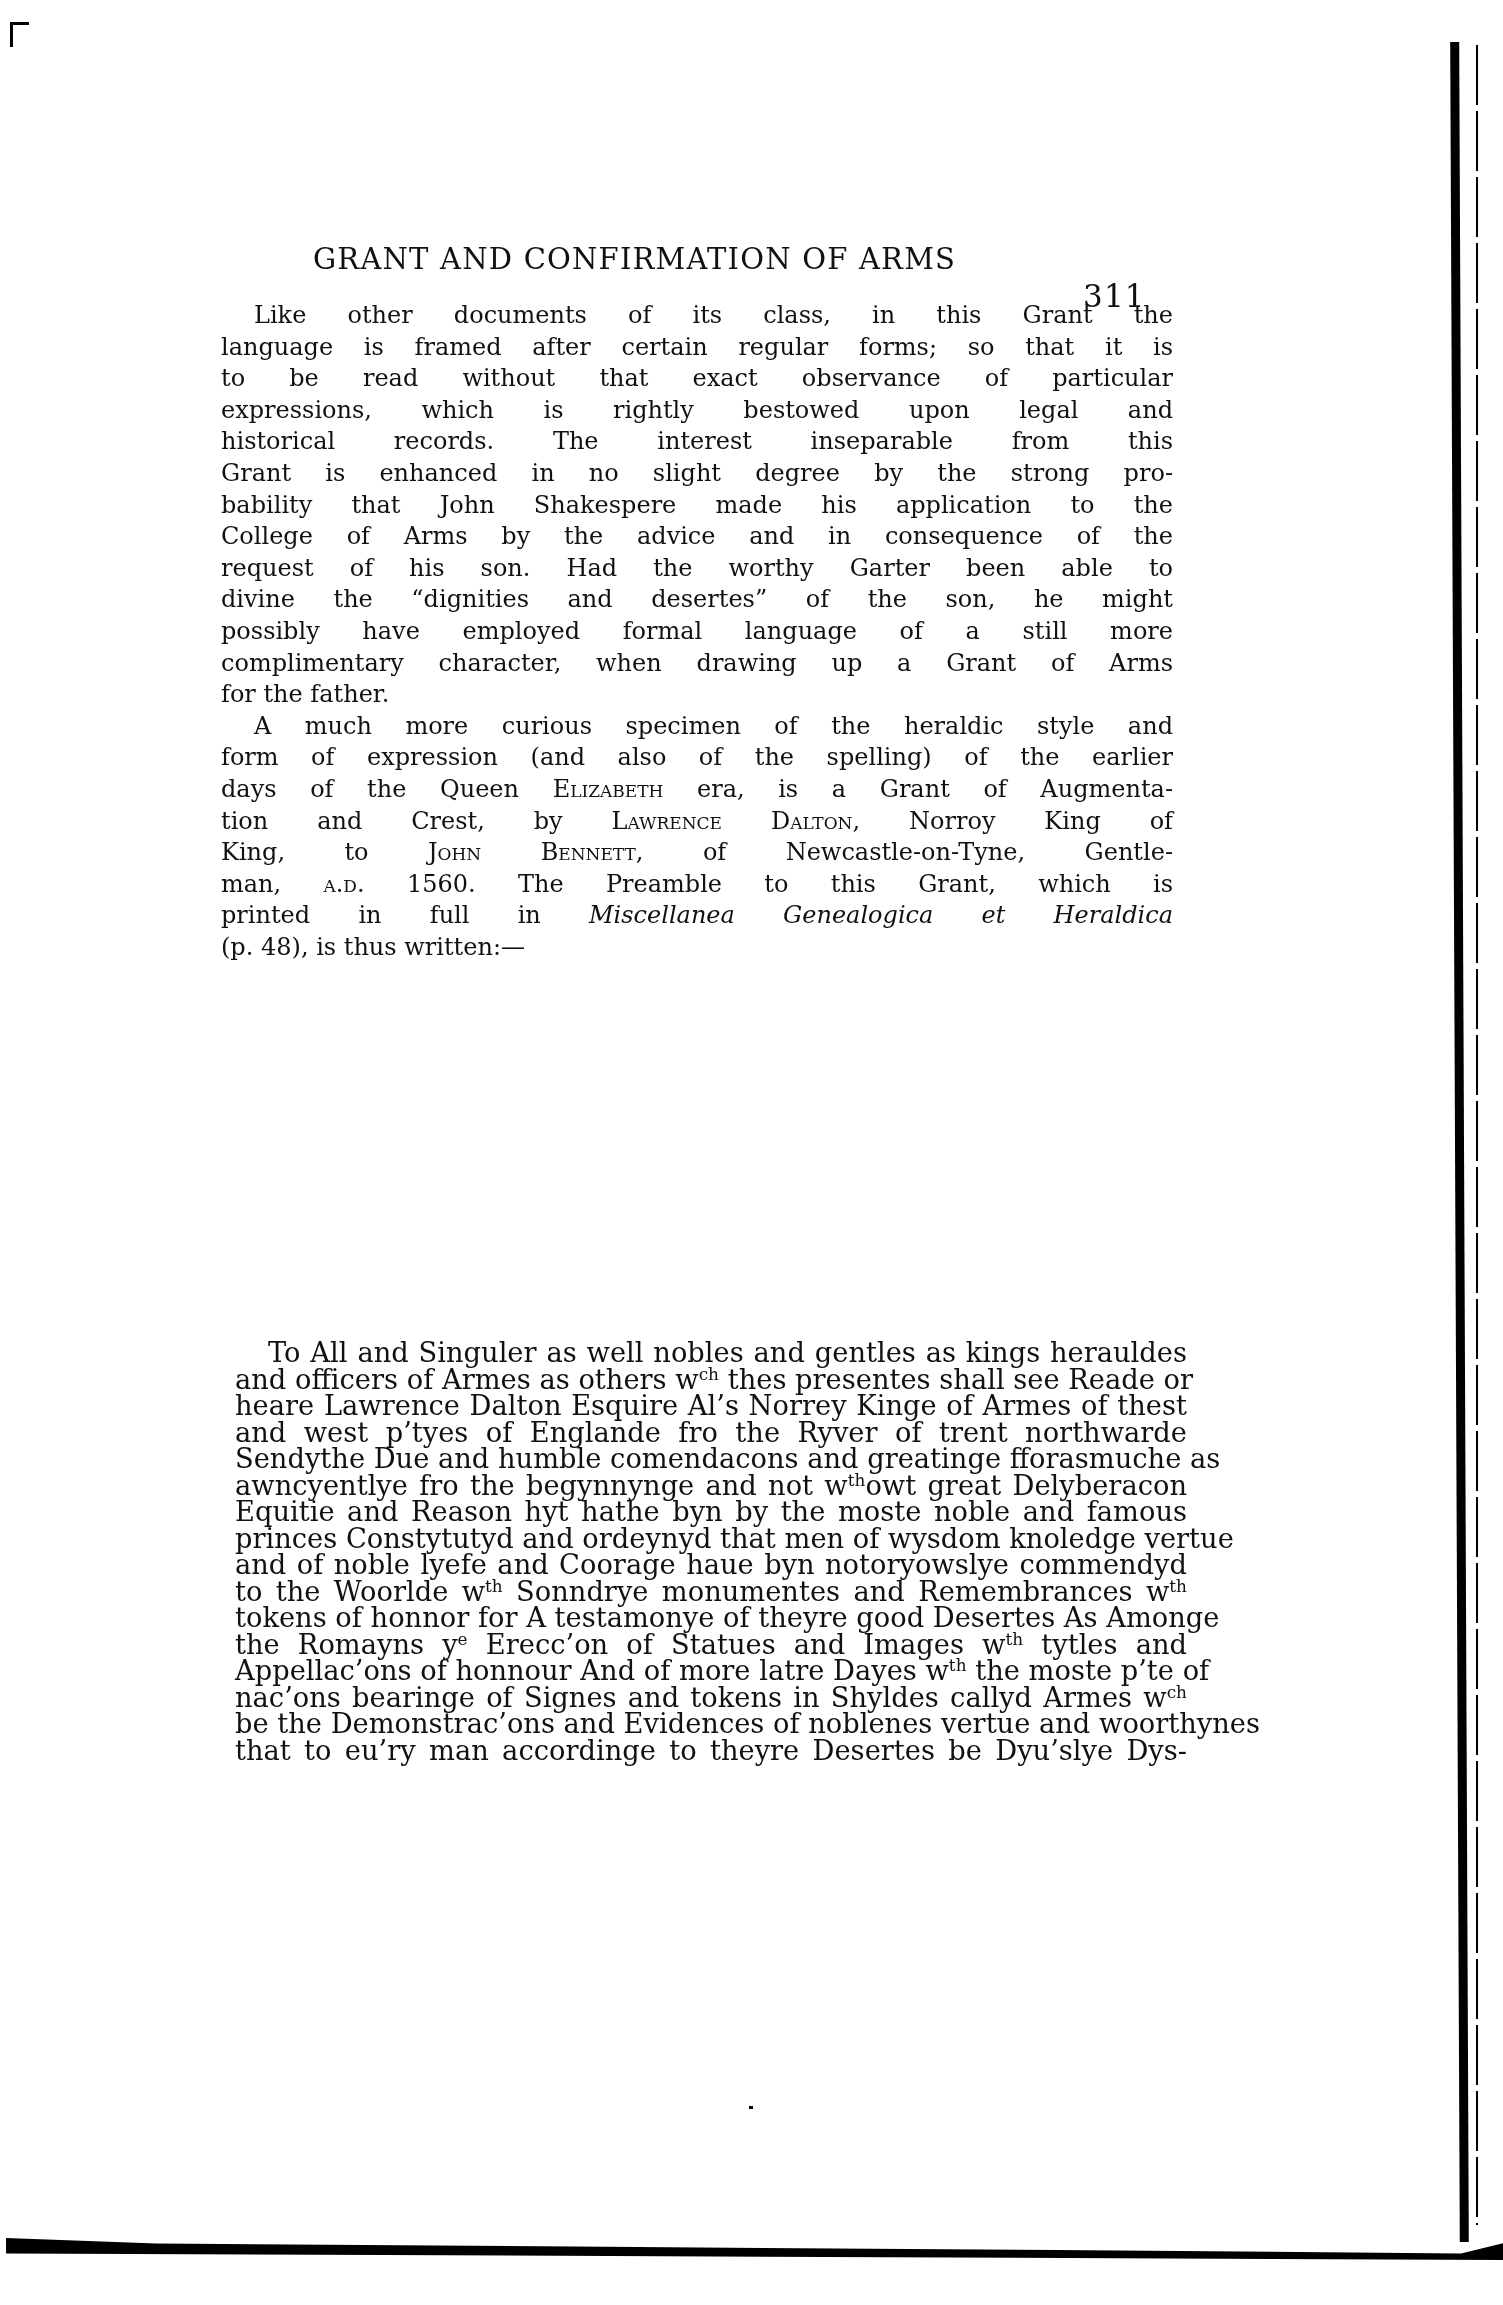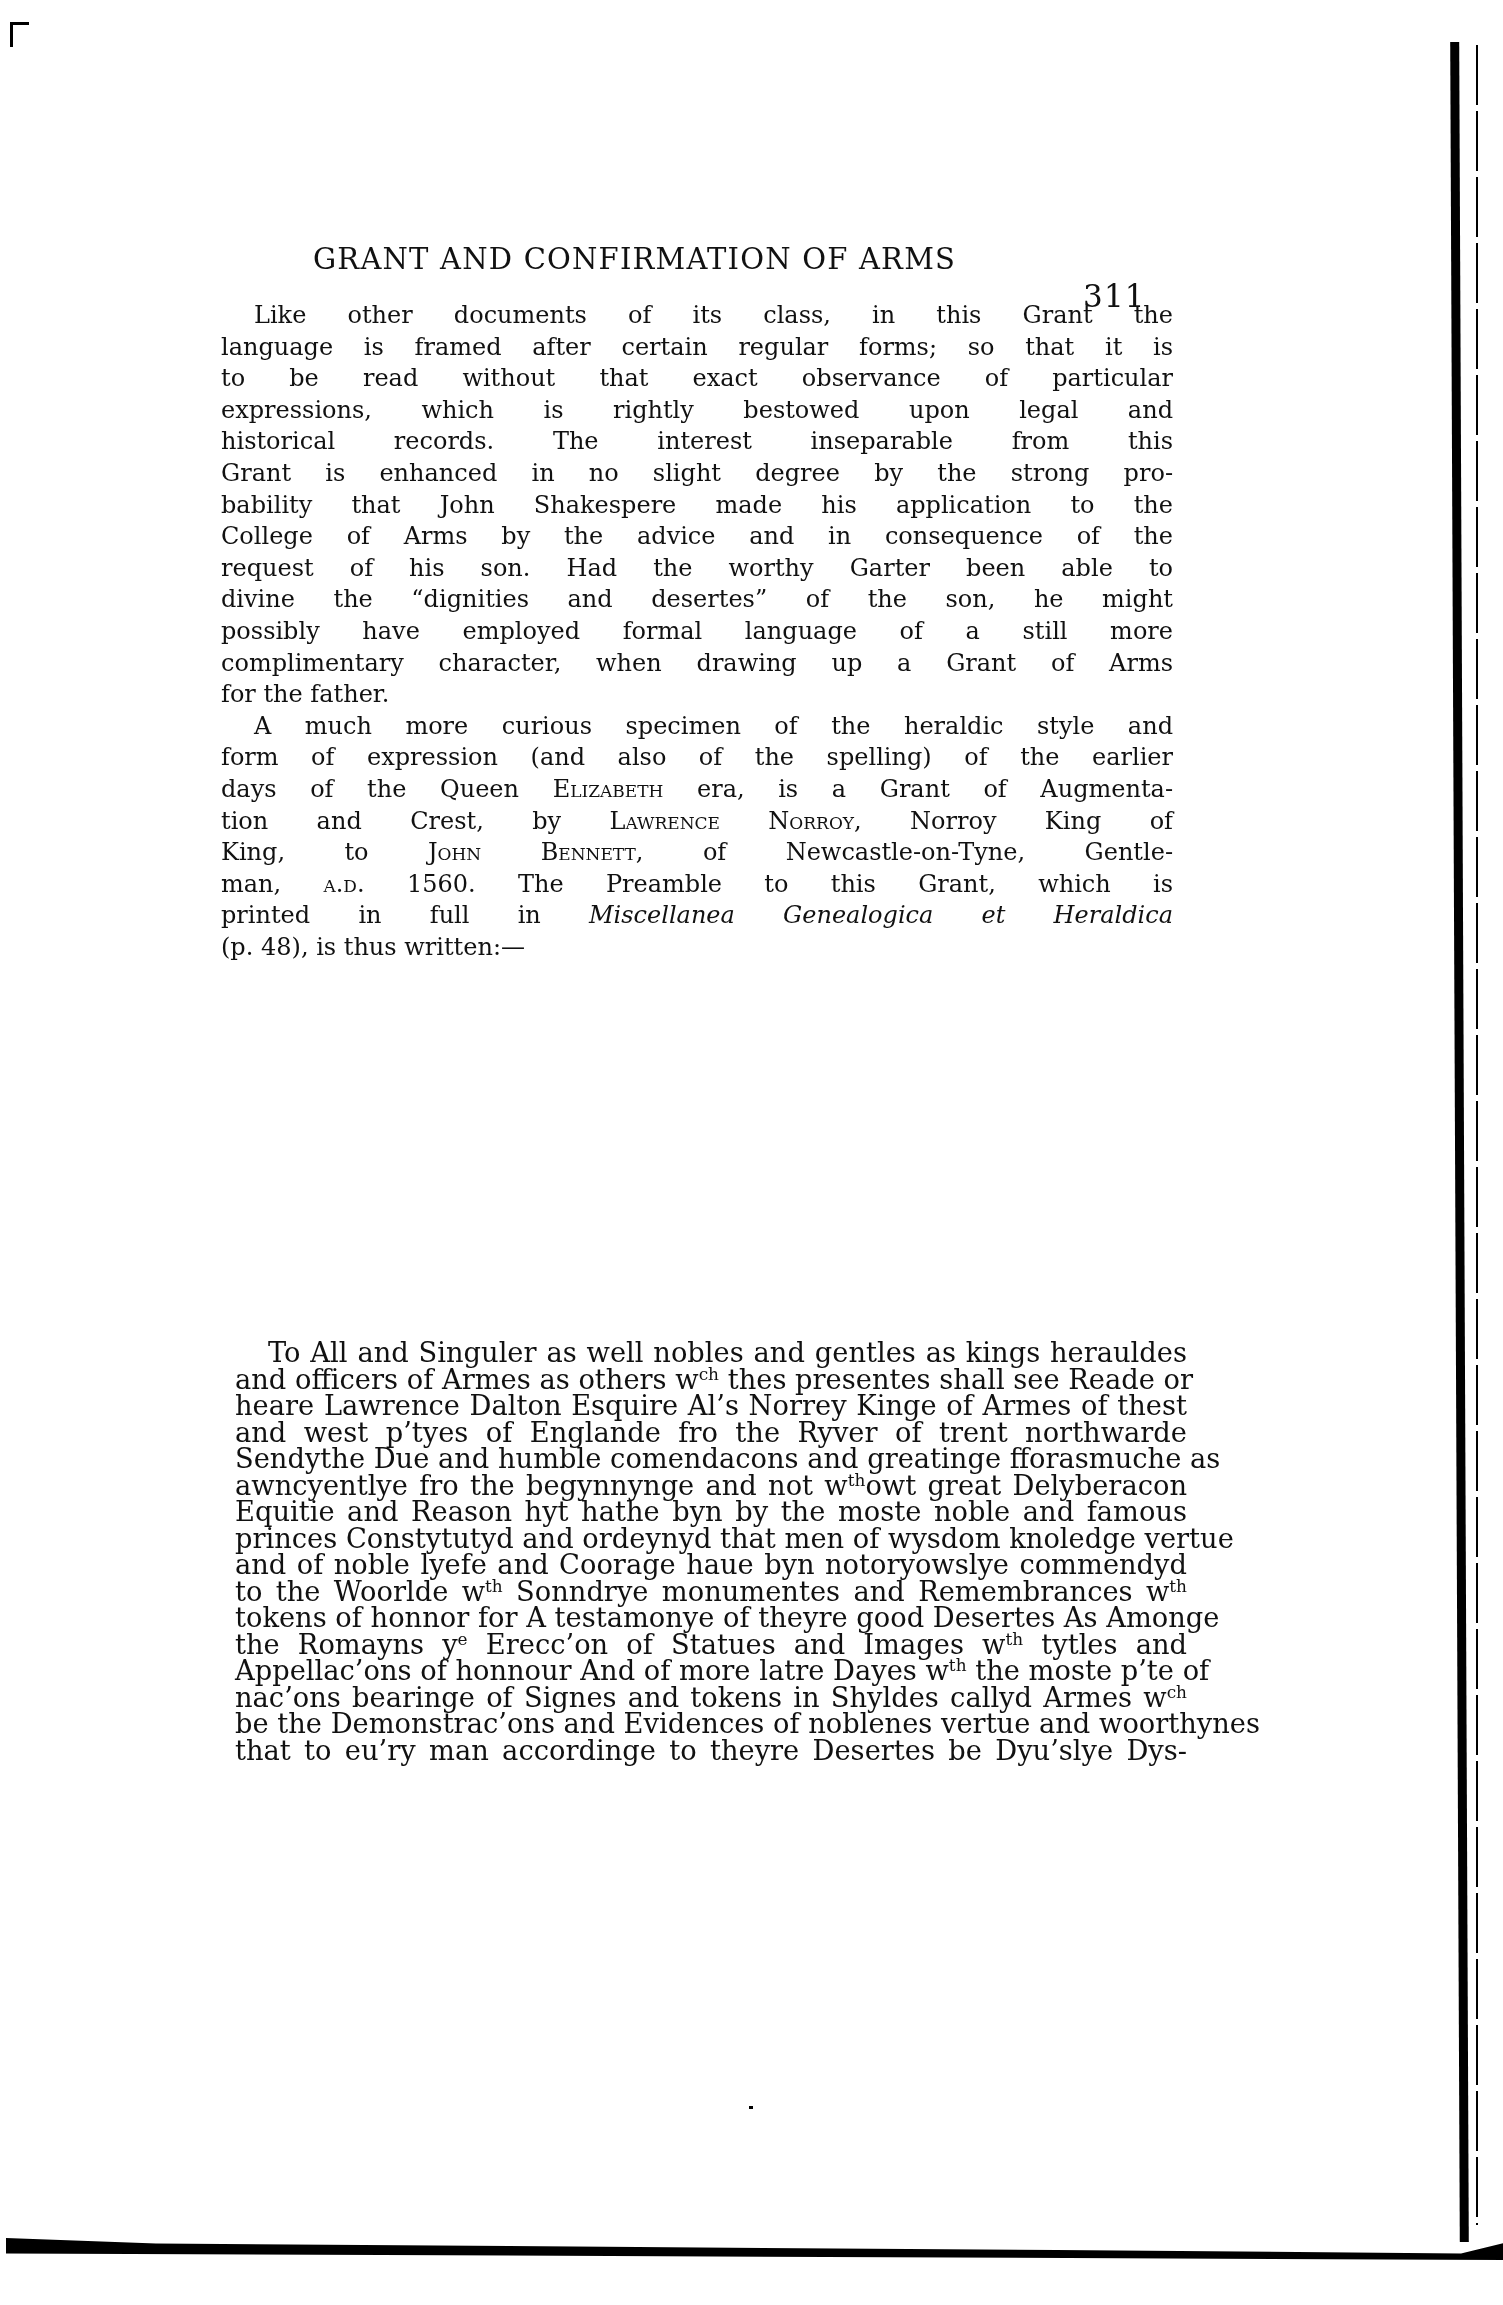--- a/index.html
+++ b/index.html
@@ -137,21 +137,21 @@
       <div class="line"><span>request of his son. Had the worthy Garter been able to</span></div>
       <div class="line"><span>divine the “dignities and desertes” of the son, he might</span></div>
       <div class="line"><span>possibly have employed formal language of a still more</span></div>
       <div class="line"><span>complimentary character, when drawing up a Grant of Arms</span></div>
       <div class="line last"><span>for the father.</span></div>
     </div>
   <div id="para2">
       <div class="line indent"><span>A much more curious specimen of the heraldic style and</span></div>
       <div class="line"><span>form of expression (and also of the spelling) of the earlier</span></div>
       <div class="line"><span>days of the Queen </span><span class="sc">Elizabeth</span><span> era, is a Grant of Augmenta-</span></div>
-      <div class="line"><span>tion and Crest, by </span><span class="sc">Lawrence Norroy</span><span>, Norroy King of</span></div>
+      <div class="line"><span>tion and Crest, by </span><span class="sc">Lawrence Dalton</span><span>, Norroy King of</span></div>
       <div class="line"><span>King, to </span><span class="sc">John Bennett</span><span>, of Newcastle-on-Tyne, Gentle-</span></div>
       <div class="line"><span>man, </span><span class="sc">a.d.</span><span> 1560. The Preamble to this Grant, which is</span></div>
       <div class="line"><span>printed in full in </span><span class="it">Miscellanea Genealogica et Heraldica</span></div>
       <div class="line last"><span>(p. 48), is thus written:—</span></div>
     </div>
 </main>
 
 <blockquote class="quote" id="quote" style="margin: 14px; top: 1326px;">
     <div class="line indent"><span>To All and Singuler as well nobles and gentles as kings herauldes</span></div>
     <div class="line"><span>and officers of Armes as others w</span><sup>ch</sup><span> thes presentes shall see Reade or</span></div>

